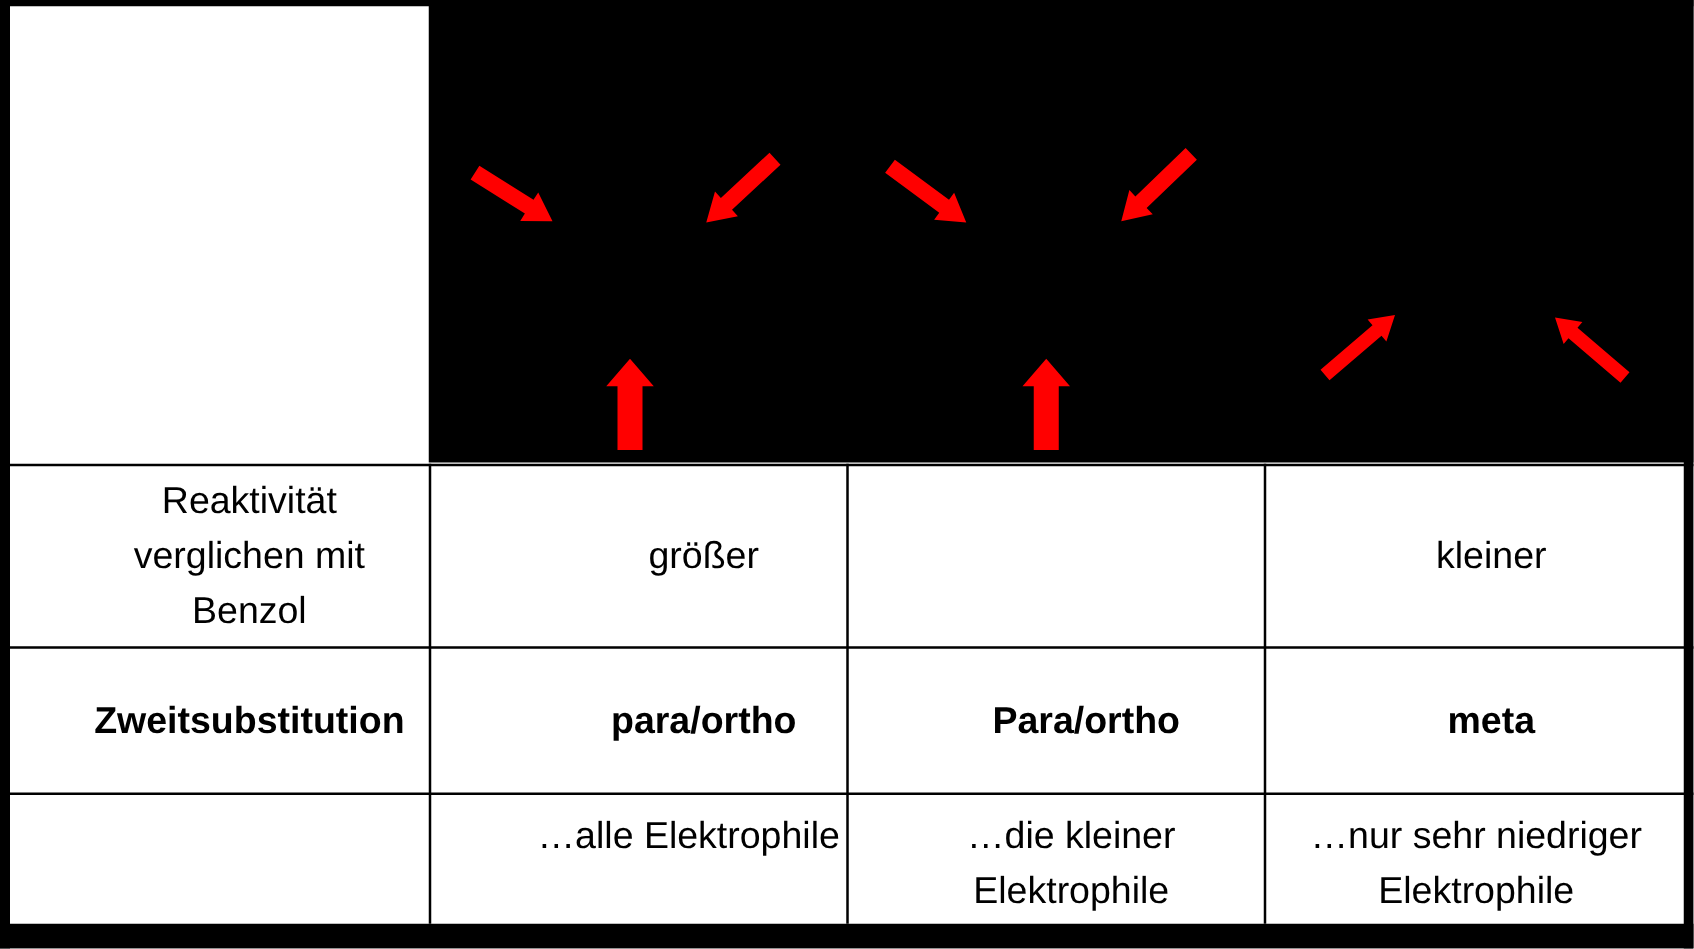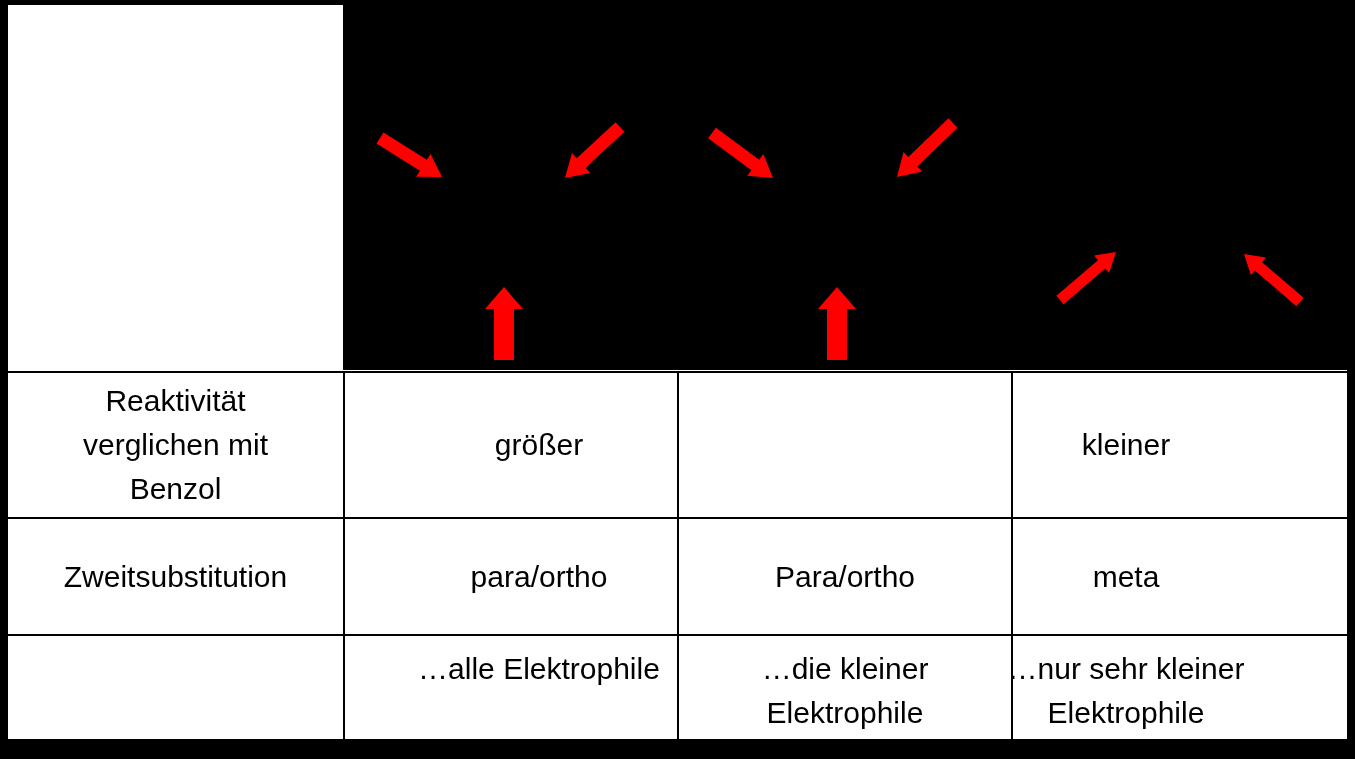--- a/index.html
+++ b/index.html
@@ -15,30 +15,30 @@
   .border-top{position:absolute;left:0;top:0;width:1355px;height:5px;background:#000;}
   .bottom-bar{position:absolute;left:0;top:739px;width:1355px;height:20px;background:#000;}
   
   .hline{position:absolute;left:0;width:1355px;height:2px;background:#000;}
   .hl-1{top:371px}.hl-2{top:517px}.hl-3{top:634px}
   .vline{position:absolute;top:371px;width:2px;height:368px;background:#000;}
   .vl-1{left:343px}.vl-2{left:677px}.vl-3{left:1011px}
   
   .cell{
     position:absolute;display:flex;justify-content:center;text-align:center;
-    font-size:30px;line-height:44px;white-space:pre-line;
+    font-size:30px;line-height:44px;white-space:pre-line;padding-left:24px;
   }
   .v-center{align-items:center;}
   .v-top{align-items:flex-start;padding-top:11px;box-sizing:border-box;}
   .c1{left:8px;width:335px;}
   .c2{left:345px;width:388px;}
   .c3{left:679px;width:332px;}
-  .c4{left:975px;width:302px;}
+  .c4{left:1018px;width:302px;}
   .r2{top:373px;height:144px;}
-  .r3{top:519px;height:115px;}
+  .r3{top:519px;height:115px;font-weight:bold;}
   .r4{top:636px;height:103px;}
 </style>
 </head>
 <body>
 
 <div class="canvas">
 
   <div class="black-panel"></div>
   <div class="border-top"></div>
 
@@ -67,20 +67,20 @@
   <div class="cell c4 r2 v-center">kleiner</div>
 
   <div class="cell c1 r3 v-center">Zweitsubstitution</div>
   <div class="cell c2 r3 v-center">para/ortho</div>
   <div class="cell c3 r3 v-center">Para/ortho</div>
   <div class="cell c4 r3 v-center">meta</div>
 
   <div class="cell c2 r4 v-top">…alle Elektrophile</div>
   <div class="cell c3 r4 v-top">…die kleiner
 Elektrophile</div>
-  <div class="cell c4 r4 v-top">…nur sehr kleiner
+  <div class="cell c4 r4 v-top">…nur sehr niedriger
 Elektrophile</div>
 
   <div class="border-left"></div>
   <div class="border-right"></div>
   <div class="bottom-bar"></div>
 
 </div>
 
 </body></html>

